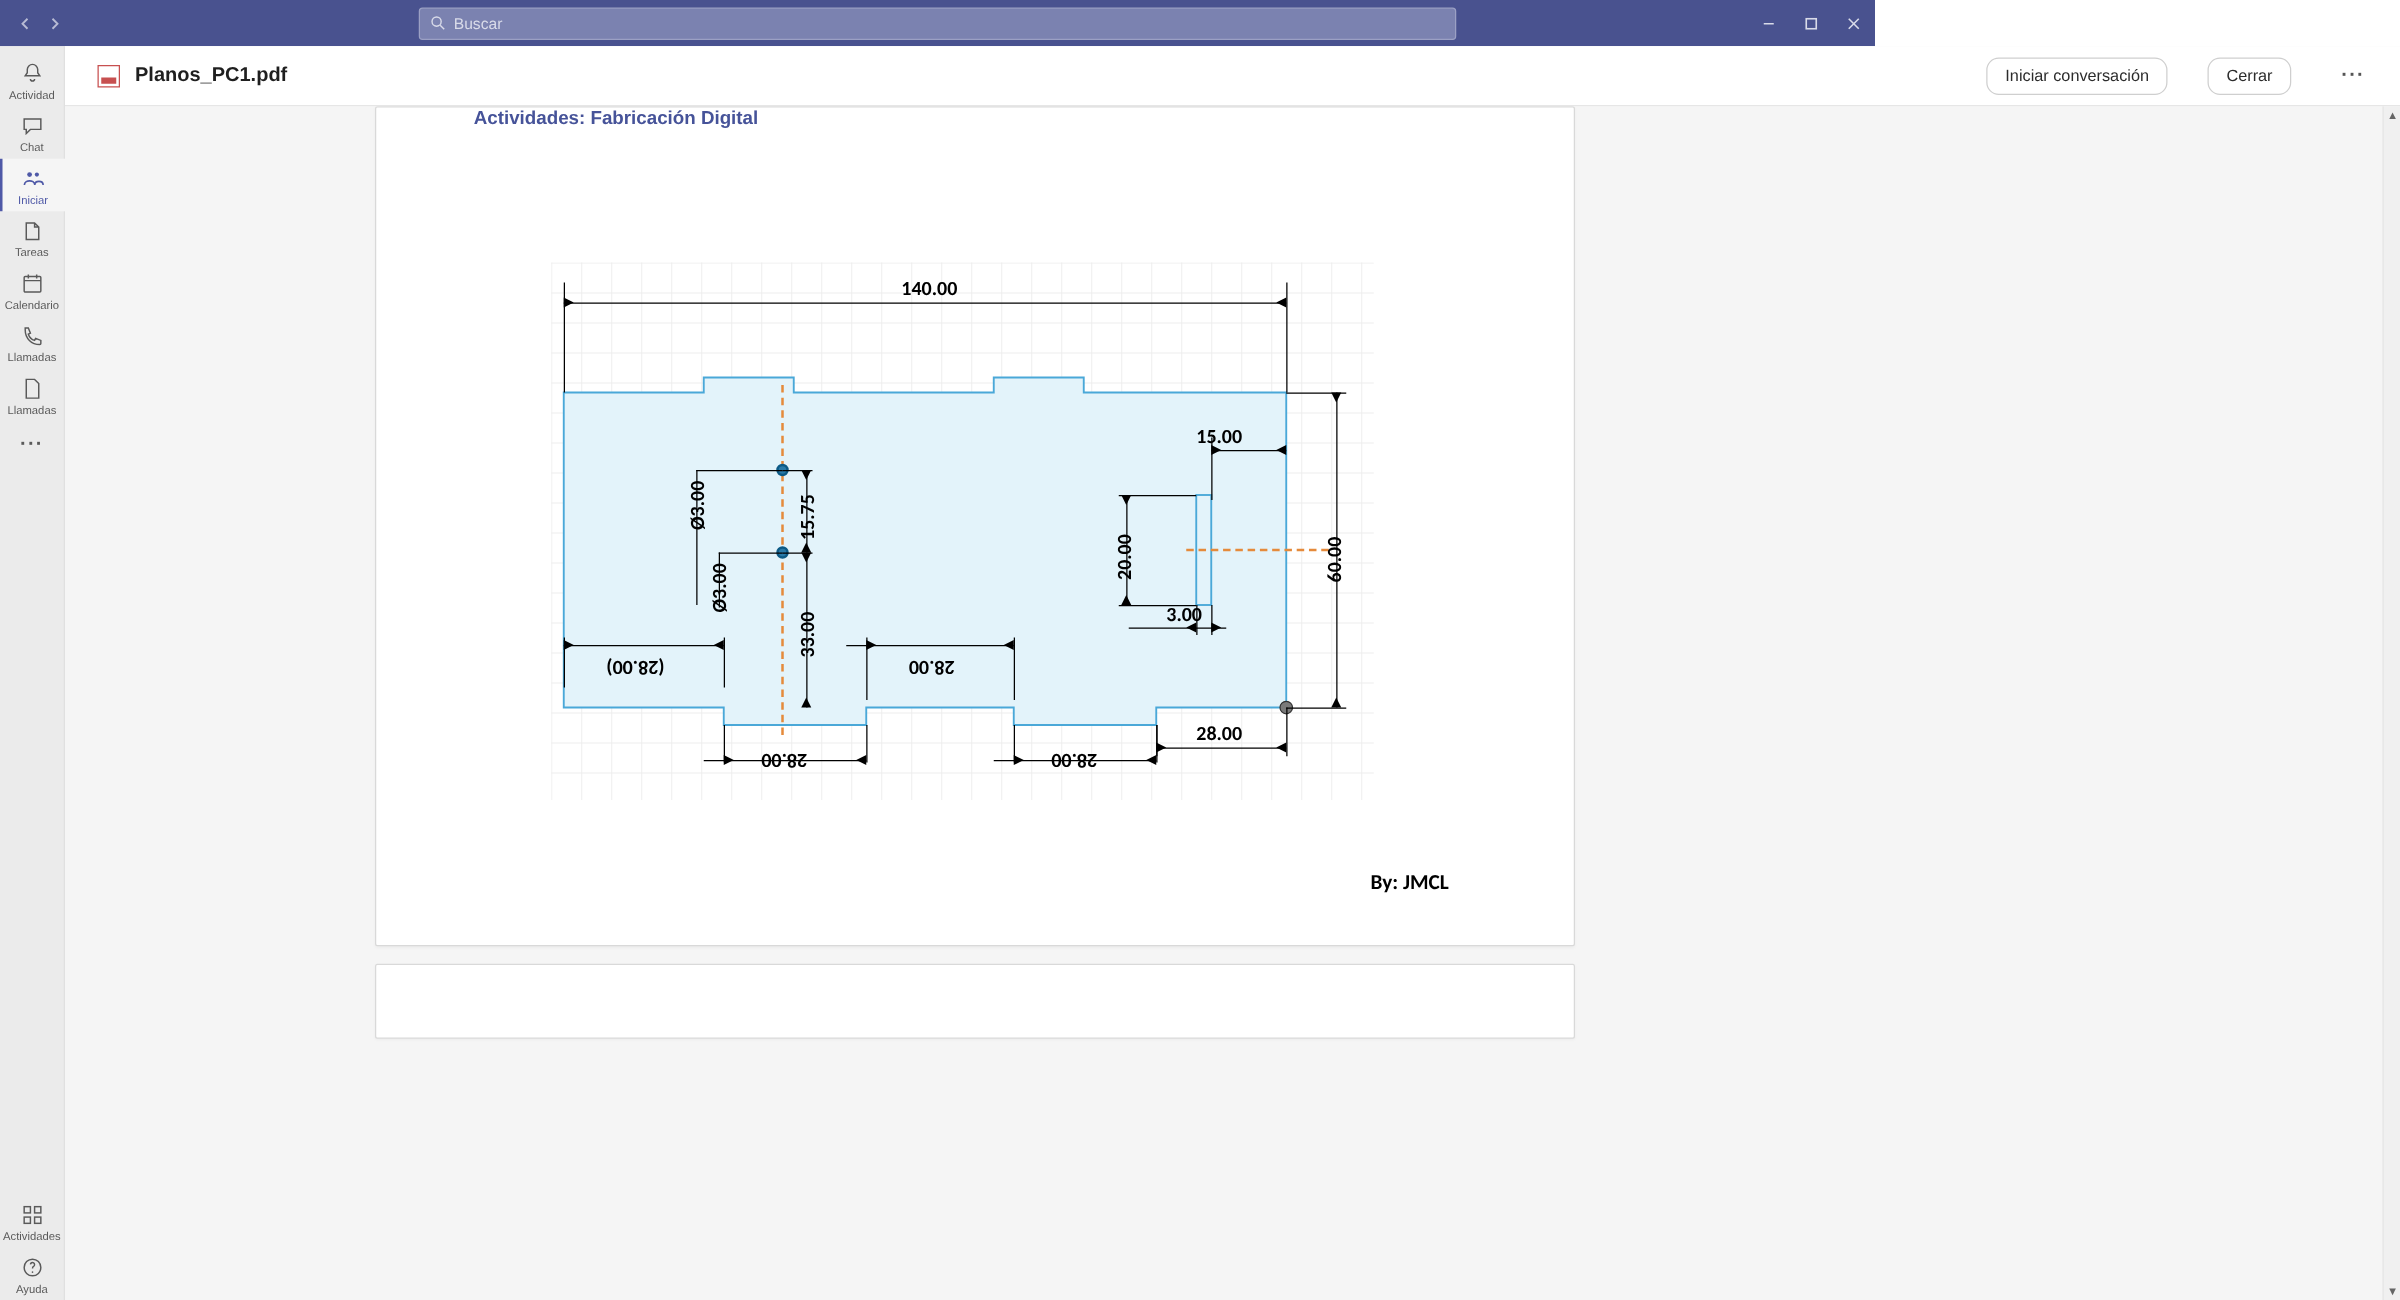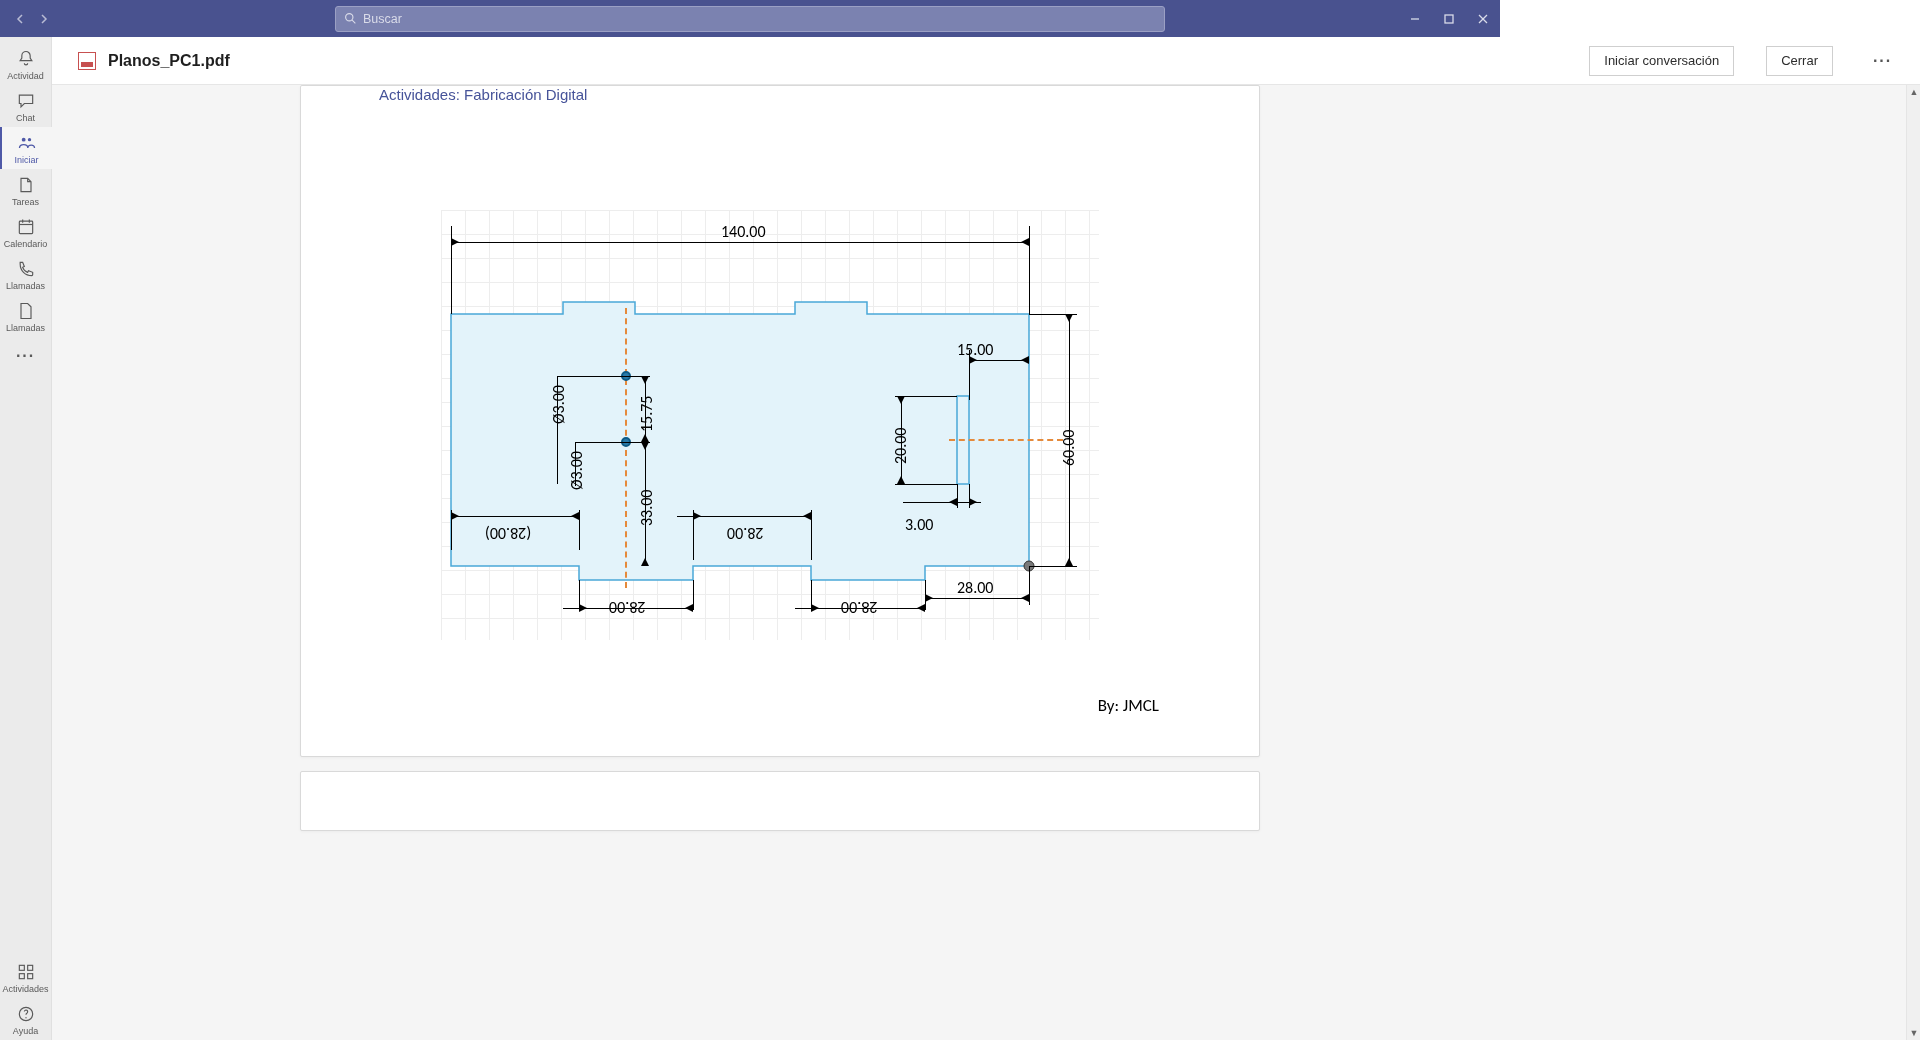--- a/index.html
+++ b/index.html
@@ -24,25 +24,25 @@
   .rail-spacer { flex: 1; }
   .rail-more { width: 52px; padding: 10px 0; display:flex; justify-content:center; color:#5a5a5a; cursor:pointer; letter-spacing:1px; font-weight:bold; }
 
   
   .main { position: absolute; left: 52px; right: 0; top: 37px; bottom: 0; background: #f5f5f5; }
   .doc-header { height: 48px; background: #fff; border-bottom: 1px solid #e6e6e6; display: flex; align-items: center; padding: 0 22px 0 26px; gap: 12px; }
   .pdf-icon { width: 18px; height: 18px; background: #fff; border:1px solid #c75050; position: relative; }
   .pdf-icon::after { content:""; position:absolute; left:2px; right:2px; bottom:2px; height:5px; background:#c75050; }
   .doc-title { font-size: 16px; font-weight: 700; color: #1f1f1f; }
   .header-spacer { flex: 1; }
-  .hdr-btn { height: 30px; padding: 0 14px; border:1px solid #cfcfcf; background:#fff; border-radius:0; font-size:13px; color:#2c2c2c; cursor:pointer; display:flex; align-items:center; }
+  .hdr-btn { height: 30px; padding: 0 14px; border:1px solid #cfcfcf; background:#fff; border-radius:10px; font-size:13px; color:#2c2c2c; cursor:pointer; display:flex; align-items:center; }
   .hdr-more { padding:6px; color:#555; cursor:pointer; letter-spacing:1px; font-weight:bold; }
 
   
-  .viewer { position: absolute; left: 0; right: 0; top: 48px; bottom: 0; overflow: hidden; }
+  .viewer { position: absolute; left: 0; right: 0; top: 48px; bottom: 0; overflow: hidden; font-weight: bold; }
   .scroll-track { position: absolute; right: 0; top: 0; bottom: 0; width: 14px; background: #f0f0f0; border-left:1px solid #e5e5e5; }
   .scroll-up, .scroll-down { width:14px; height:14px; display:flex; align-items:center; justify-content:center; color:#666; font-size:9px; cursor:pointer; }
   .scroll-down { position:absolute; bottom:0; }
 
   .page-stack { position: absolute; left: 248px; top: 0; width: 960px; }
   .page { width: 960px; background: #fff; border:1px solid #d9d9d9; border-radius:2px; box-shadow: 0 1px 3px rgba(0,0,0,0.04); margin-bottom:14px; position:relative; padding-bottom:40px; }
   .p1 { height: 672px; }
   .p2 { height: 60px; }
 
   .doc-subtitle { position:absolute; top:0px; left:78px; color:#465399; font-size:15px; }
@@ -258,21 +258,21 @@
           <div class="dim-line v" style="left:460px; top:186px; height:88px;"></div>
           <div class="tri down" style="left:456px; top:186px;"></div>
           <div class="tri up" style="left:456px; top:266px;"></div>
           <div class="dim-text vtxt" style="left:450px; top:254px;">20.00</div>
 
           <div class="ext-line v" style="left:516px; top:274px; height:24px;"></div>
           <div class="ext-line v" style="left:528px; top:274px; height:24px;"></div>
           <div class="dim-line h" style="left:462px; top:292px; width:78px;"></div>
           <div class="tri left" style="left:508px; top:288px;"></div>
           <div class="tri right" style="left:528px; top:288px;"></div>
-          <div class="dim-text" style="left:464px; top:273px;margin-top:32px;">3.00</div>
+          <div class="dim-text" style="left:492px; top:273px;">3.00</div>
 
           <div class="ext-line v" style="left:484px; top:370px; height:25px;"></div>
           <div class="ext-line v" style="left:588px; top:356px; height:39px;"></div>
           <div class="dim-line h" style="left:484px; top:388px; width:104px;"></div>
           <div class="tri right" style="left:484px; top:384px;"></div>
           <div class="tri left" style="left:580px; top:384px;"></div>
           <div class="dim-text" style="left:516px; top:368px;">28.00</div>
 
           <div class="ext-line v" style="left:370px; top:370px; height:30px;"></div>
           <div class="ext-line v" style="left:484px; top:370px; height:30px;"></div>

